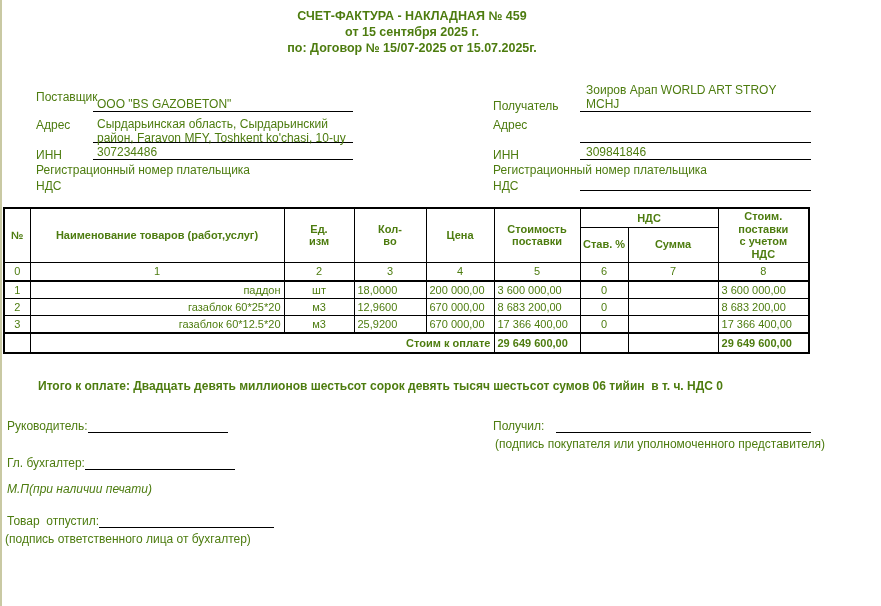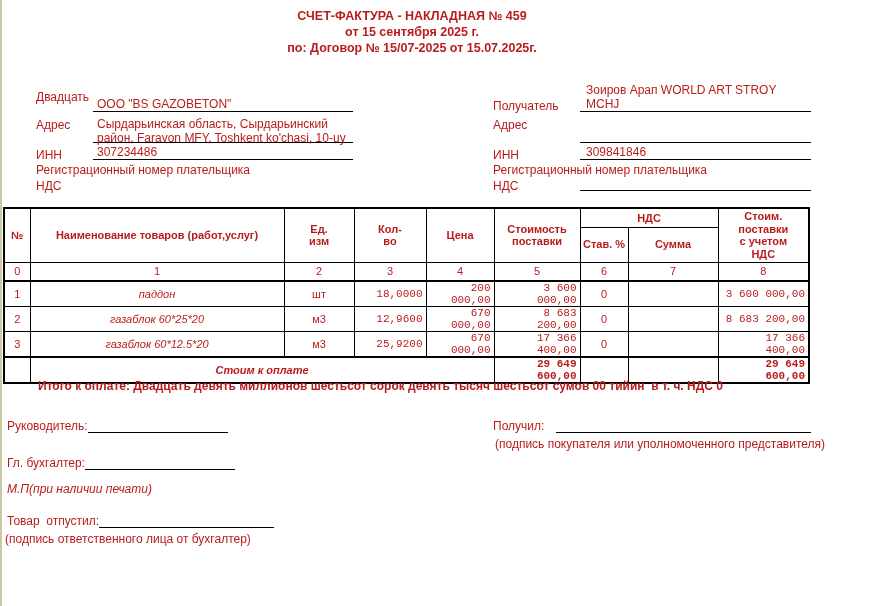--- a/index.html
+++ b/index.html
@@ -1,18 +1,18 @@
 <!DOCTYPE html>
 <html><head>
 <meta charset="utf-8">
 <style>
   html,body { margin:0; padding:0; background:#fff; }
   .page {
     position:relative; width:881px; height:606px; background:#ffffff;
-    font-family:"Liberation Sans", sans-serif; color:#b91c1c; overflow:hidden;
+    font-family:"Liberation Sans", sans-serif; color:#4d7c0f; overflow:hidden;
   }
   .page-edge { position:absolute; left:0; top:0; width:2px; height:606px; background:#c9c9a3; }
 
   
   .title-block { position:absolute; left:0; top:8px; width:824px; text-align:center;
     font-weight:bold; font-size:12.5px; line-height:16px; }
 
   
   .plabel { position:absolute; font-size:12px; white-space:nowrap; }
   .pvalue { position:absolute; font-size:12px; box-sizing:border-box; white-space:nowrap; }
@@ -25,42 +25,42 @@
     border-collapse:collapse; table-layout:fixed; font-size:11px; }
   table.inv { border:2px solid #000; }
   table.inv th, table.inv td { border:1px solid #000; overflow:hidden; }
   table.inv thead th { font-weight:bold; vertical-align:middle; text-align:center;
     padding:1px 2px; line-height:12.5px; }
   tr.hdr1 { height:19px; }
   tr.hdr2 { height:35px; }
   tr.colnums td { height:15px; text-align:center; border-bottom:2px solid #000; }
   tbody tr.datarow td { height:16px; padding:0 3px; }
   tr.totalrow td { border-top:2px solid #000; font-weight:bold; height:18px; padding:0 3px; }
-  td.c { text-align:center; } td.r { text-align:right;font-family:Liberation Mono, monospace; } td.l { text-align:center;font-style:italic; }
+  td.c { text-align:center; } td.r { text-align:left; } td.l { text-align:right; }
 
   .summary { position:absolute; left:38px; top:379px; font-size:12px; font-weight:bold; white-space:pre; }
 
   
   .sigrow { position:absolute; font-size:12px; display:flex; align-items:flex-end; white-space:pre; }
   .sigline { display:inline-block; border-bottom:1px solid #000; height:13px; }
   .caption { position:absolute; font-size:12px; white-space:nowrap; }
 </style>
 </head>
 <body>
 
 <div class="page">
   <div class="page-edge"></div>
 
   <div class="title-block">
     <div>СЧЕТ-ФАКТУРА - НАКЛАДНАЯ № 459</div>
     <div>от 15 сентября 2025 г.</div>
     <div>по: Договор № 15/07-2025 от 15.07.2025г.</div>
   </div>
 
-  <div class="plabel" style="left:36px; top:90px;">Двадцать</div>
+  <div class="plabel" style="left:36px; top:90px;">Поставщик</div>
   <div class="valbox" style="left:93px; top:92px; width:260px; height:20px;">
     <span>ООО "BS GAZOBETON"</span>
   </div>
   <div class="plabel" style="left:36px; top:118px;">Адрес</div>
   <div class="valbox multi" style="left:93px; top:113px; width:260px; height:30px;">
     <div>Сырдарьинская область, Сырдарьинский</div>
     <div>район, Faravon MFY, Toshkent ko'chasi, 10-uy</div>
   </div>
   <div class="plabel" style="left:36px; top:148px;">ИНН</div>
   <div class="valbox" style="left:93px; top:144px; width:260px; height:16px;">
@@ -179,21 +179,21 @@
         <td></td>
         <td colspan="4" class="l">Стоим к оплате</td>
         <td class="r">29 649 600,00</td>
         <td></td>
         <td></td>
         <td class="r">29 649 600,00</td>
       </tr>
     </tbody>
   </table>
 
-  <div class="summary">Итого к оплате: Двадцать девять миллионов шестьсот сорок девять тысяч шестьсот сумов 00 тийин  в т. ч. НДС 0</div>
+  <div class="summary">Итого к оплате: Двадцать девять миллионов шестьсот сорок девять тысяч шестьсот сумов 06 тийин  в т. ч. НДС 0</div>
 
   <div class="sigrow" style="left:493px; top:419px;">
     <span>Получил:</span><span class="sigline" style="width:255px; margin-left:12px;"></span>
   </div>
 
   <div class="sigrow" style="left:7px; top:419px;">
     <span>Руководитель:</span><span class="sigline" style="width:140px;"></span>
   </div>
   <div class="caption" style="left:495px; top:437px;">(подпись покупателя или уполномоченного представителя)</div>
 

